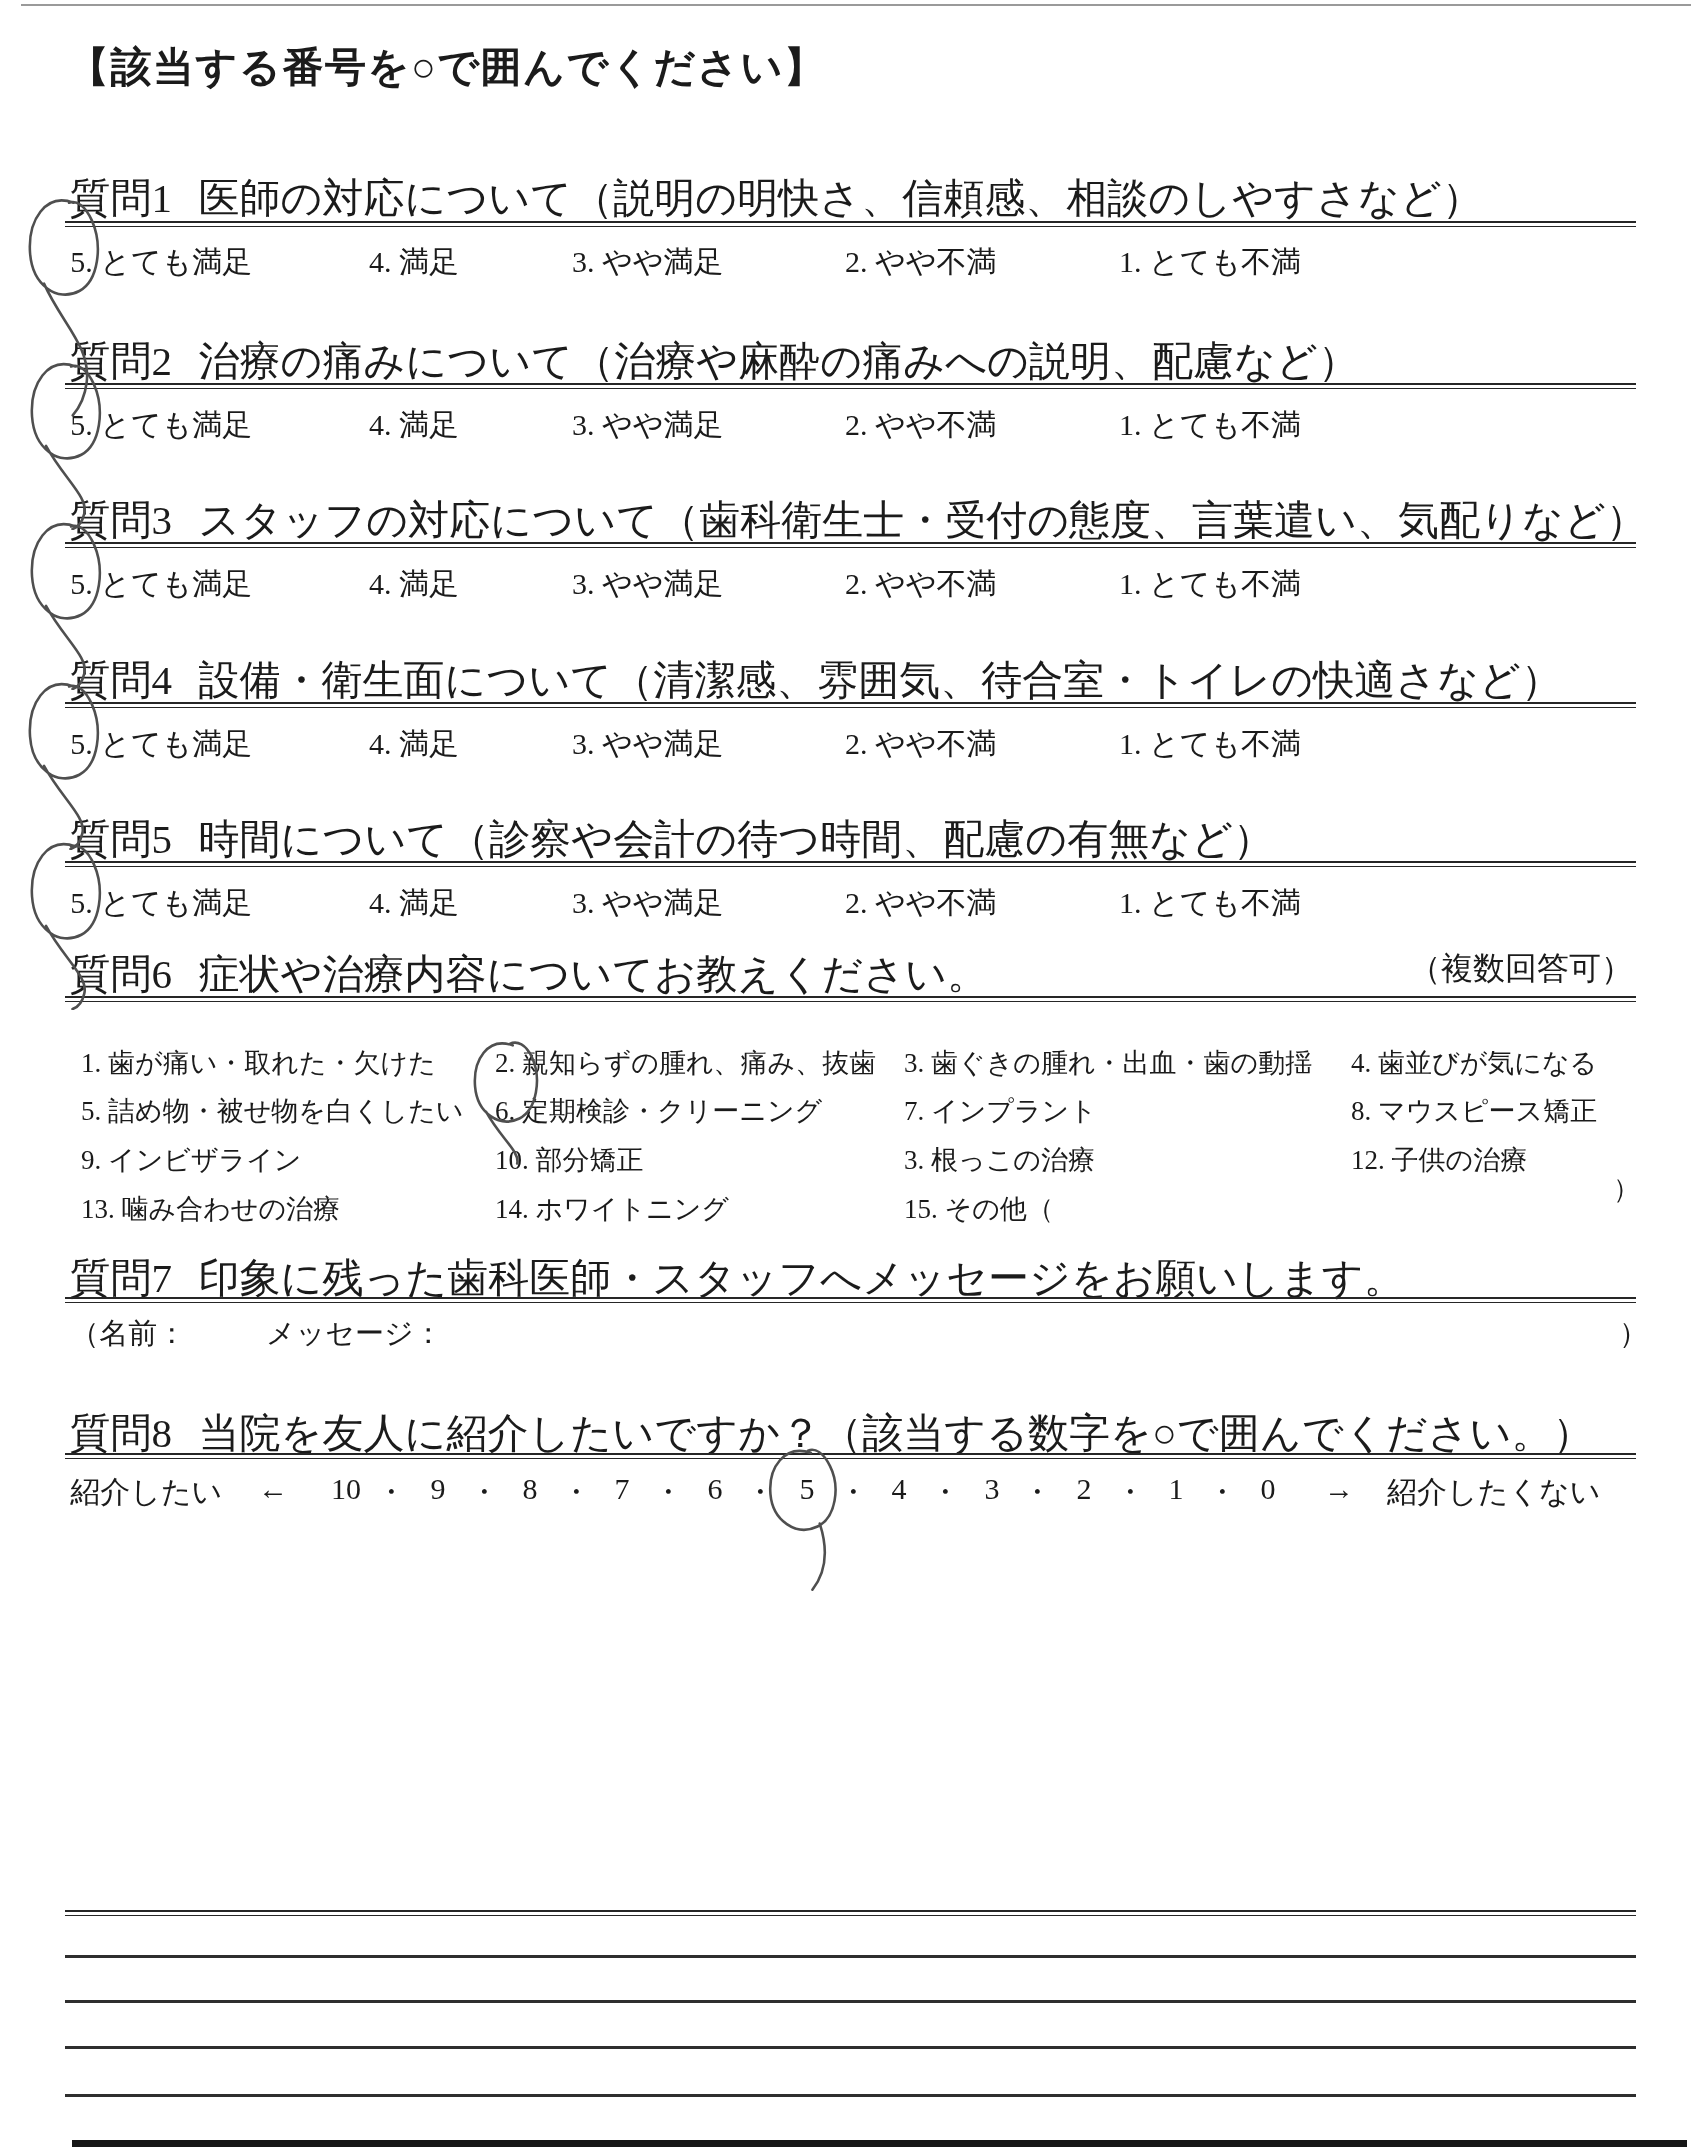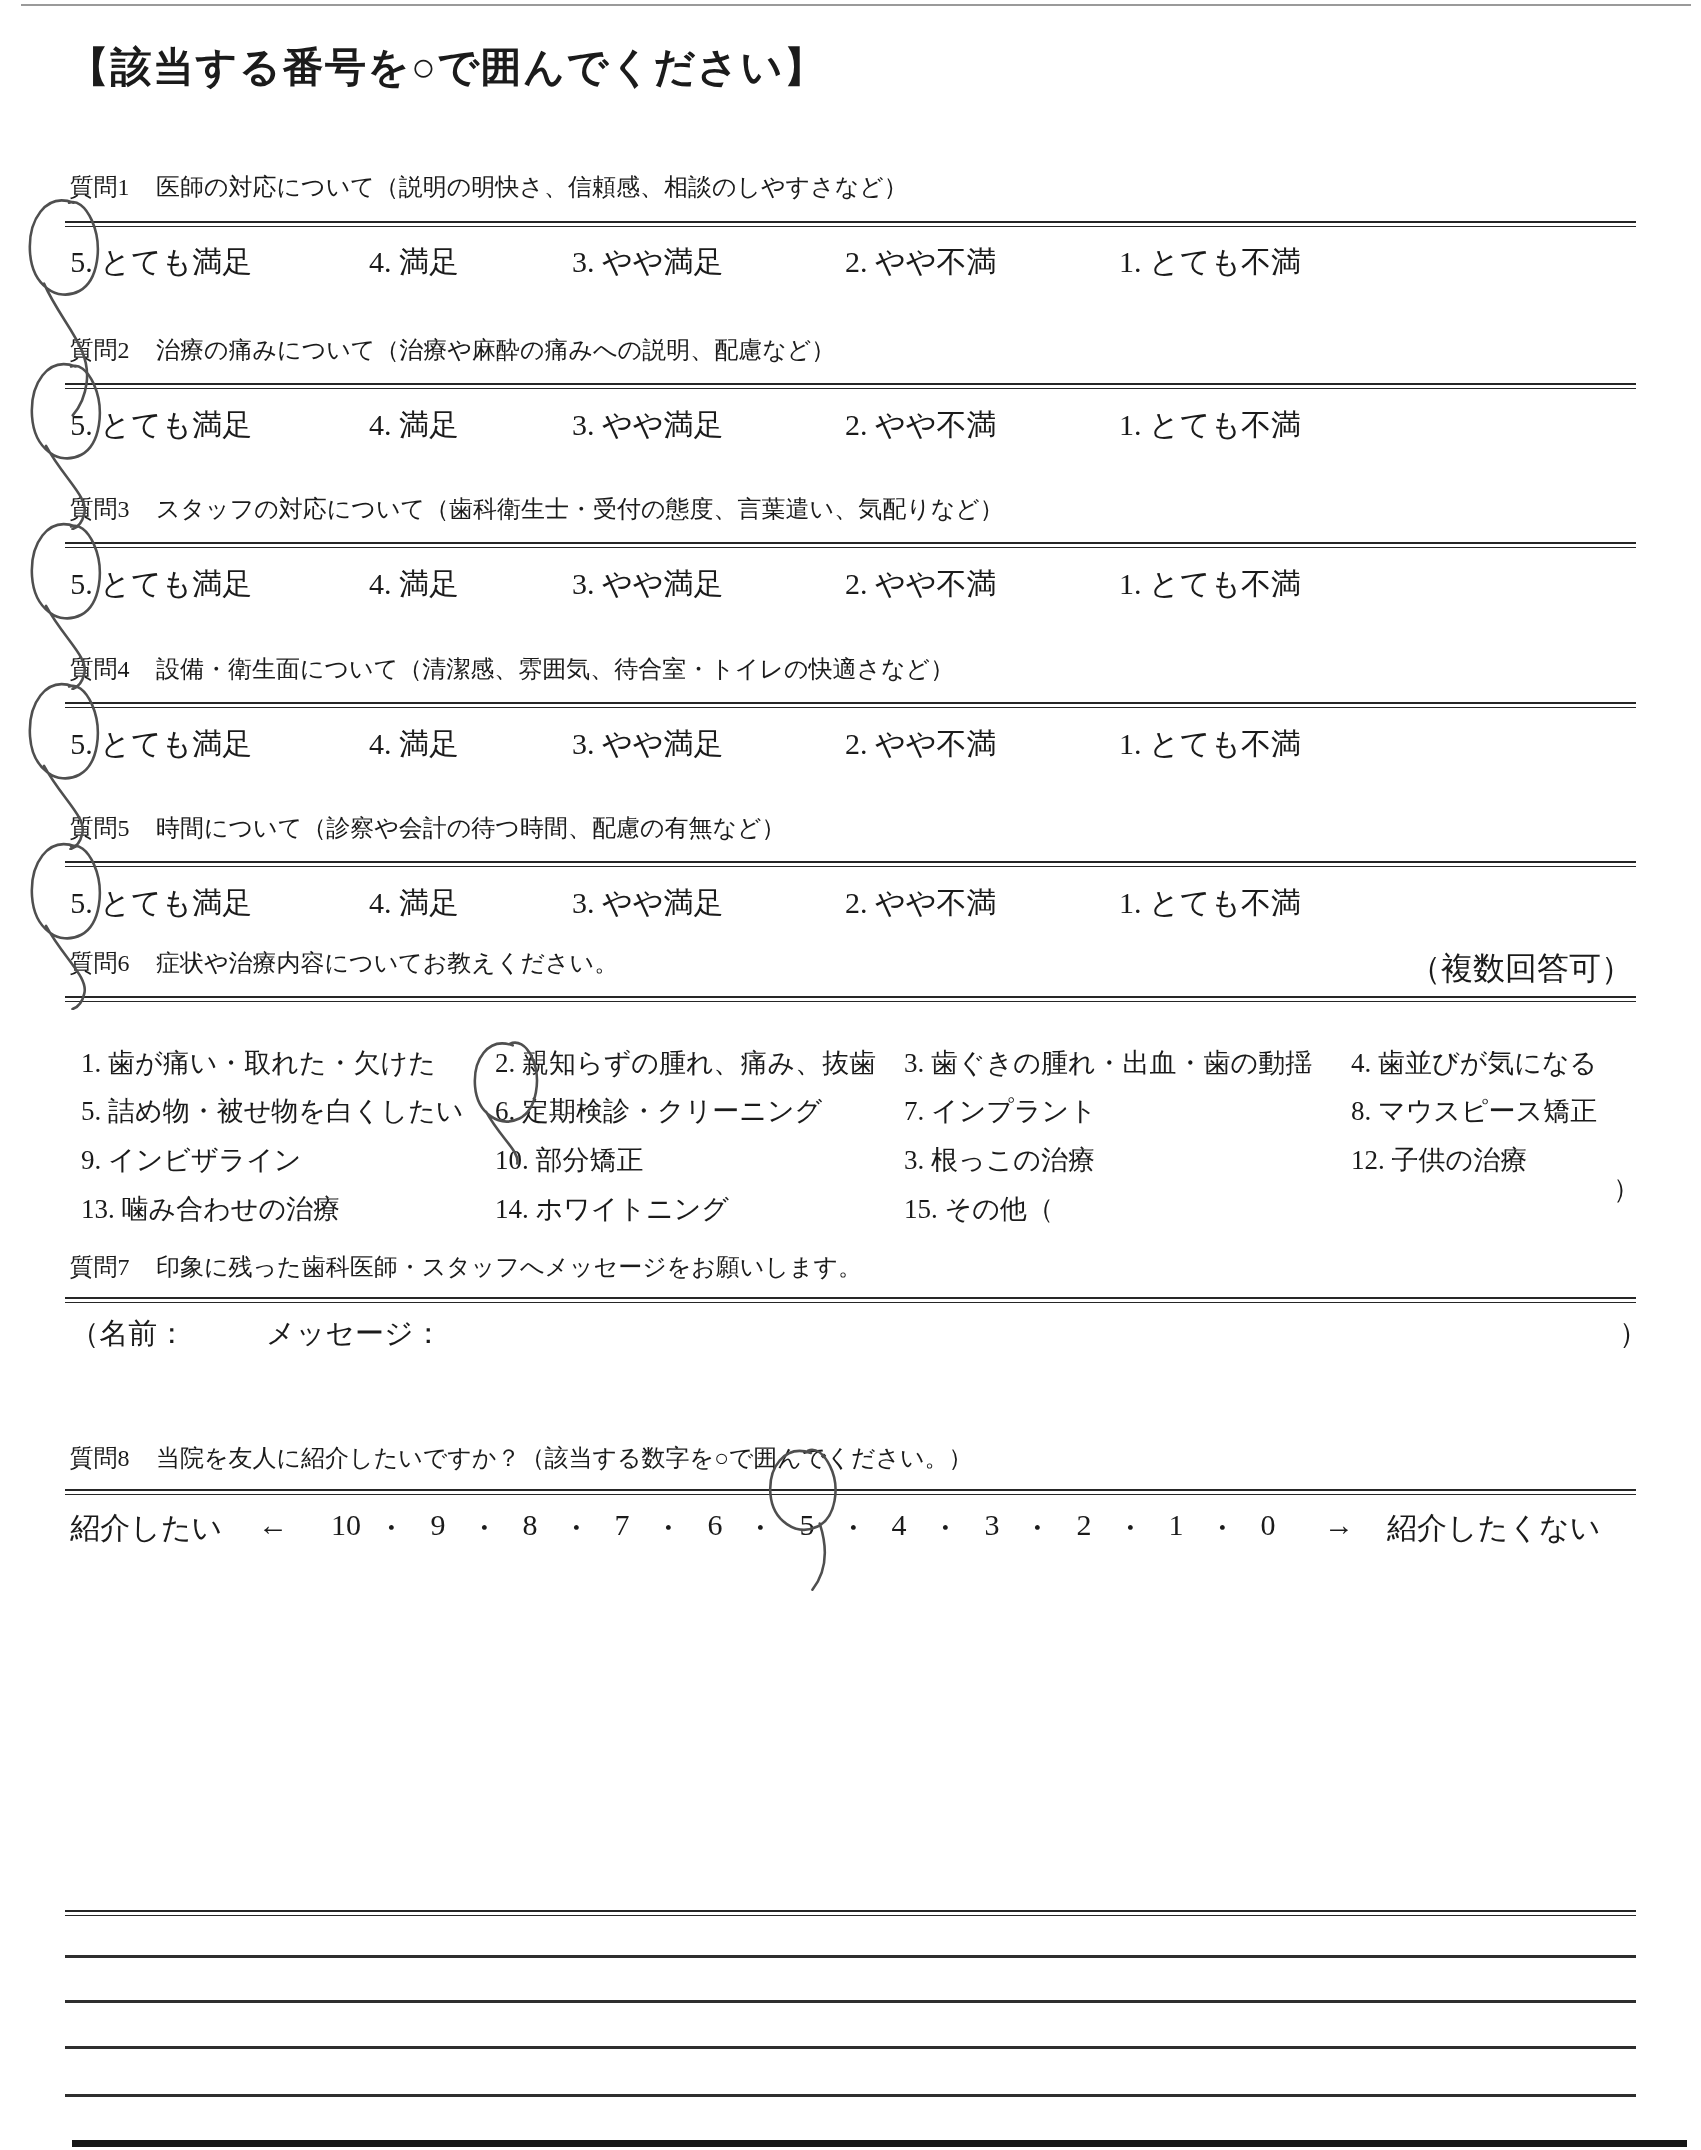--- a/index.html
+++ b/index.html
@@ -2,21 +2,21 @@
 <html style="font-size:11.8px"><head>
 <meta charset="utf-8">
 <style>
   html,body{margin:0;padding:0;background:#e9e9e9;}
   .page{position:relative;width:1701px;height:2151px;background:#ffffff;
         font-family:"Liberation Serif","DejaVu Serif",serif;color:#1b1b1b;overflow:hidden;margin:0 auto;}
   .topline{position:absolute;top:3.7px;left:20.7px;width:1670px;height:2.2px;background:#9a9a9a;}
   .bottomline{position:absolute;top:2140px;left:72px;width:1615px;height:6.6px;background:#161616;}
   .title{position:absolute;top:40px;left:68px;font-size:41px;font-weight:600;letter-spacing:1.5px;white-space:nowrap;}
   .qblock{position:absolute;left:65px;width:1571px;}
-  .qhead{position:absolute;top:0;left:4.4px;font-size:24px;white-space:nowrap;}
+  .qhead{position:absolute;top:0;left:4.4px;font-size:41px;white-space:nowrap;}
   .qlabel{margin-right:26.6px;}
   .qrule{position:absolute;left:0;width:1571px;height:5.9px;box-sizing:border-box;
          border-top:2.2px solid #262626;border-bottom:1.5px solid #262626;}
   .opts{position:absolute;left:0;width:1571px;height:40px;}
   .opt{position:absolute;top:0;font-size:30px;white-space:nowrap;}
   .o1{left:5.2px}.o2{left:304px}.o3{left:507px}.o4{left:780px}.o5{left:1054px}
   .q6-note{position:absolute;top:0;right:3px;font-size:32px;white-space:nowrap;}
   .q6-item{position:absolute;font-size:27px;white-space:nowrap;margin-top:20px;}
   .c1{left:16px}.c2{left:430px}.c3{left:839px}.c4{left:1286px}
   .r1{top:78px}.r2{top:126px}.r3{top:175px}.r4{top:224px}
@@ -136,21 +136,21 @@
   <section class="qblock" style="top:1251px;height:111px;">
     <div class="qhead">
       <span class="qlabel">質問7</span><span>印象に残った歯科医師・スタッフへメッセージをお願いします。</span>
     </div>
     <div class="qrule" style="top:46px;"></div>
     <span class="q7-item q7-name">（名前：</span>
     <span class="q7-item q7-msg">メッセージ：</span>
     <span class="q7-item q7-close">）</span>
   </section>
 
-  <section class="qblock" style="top:1406px;height:122px;margin-top:36px;">
+  <section class="qblock" style="top:1406px;height:122px;">
     <div class="qhead">
       <span class="qlabel">質問8</span><span>当院を友人に紹介したいですか？（該当する数字を○で囲んでください。）</span>
     </div>
     <div class="qrule" style="top:47px;"></div>
     <div class="scale-row">
       <span class="s-abs" style="left:5.2px;">紹介したい</span>
       <span class="s-abs" style="left:193px;">←</span>
       <span class="s-abs s-c" style="left:281px;">10</span>
       <span class="s-abs s-c" style="left:326px;">・</span>
       <span class="s-abs s-c" style="left:373px;">9</span>

